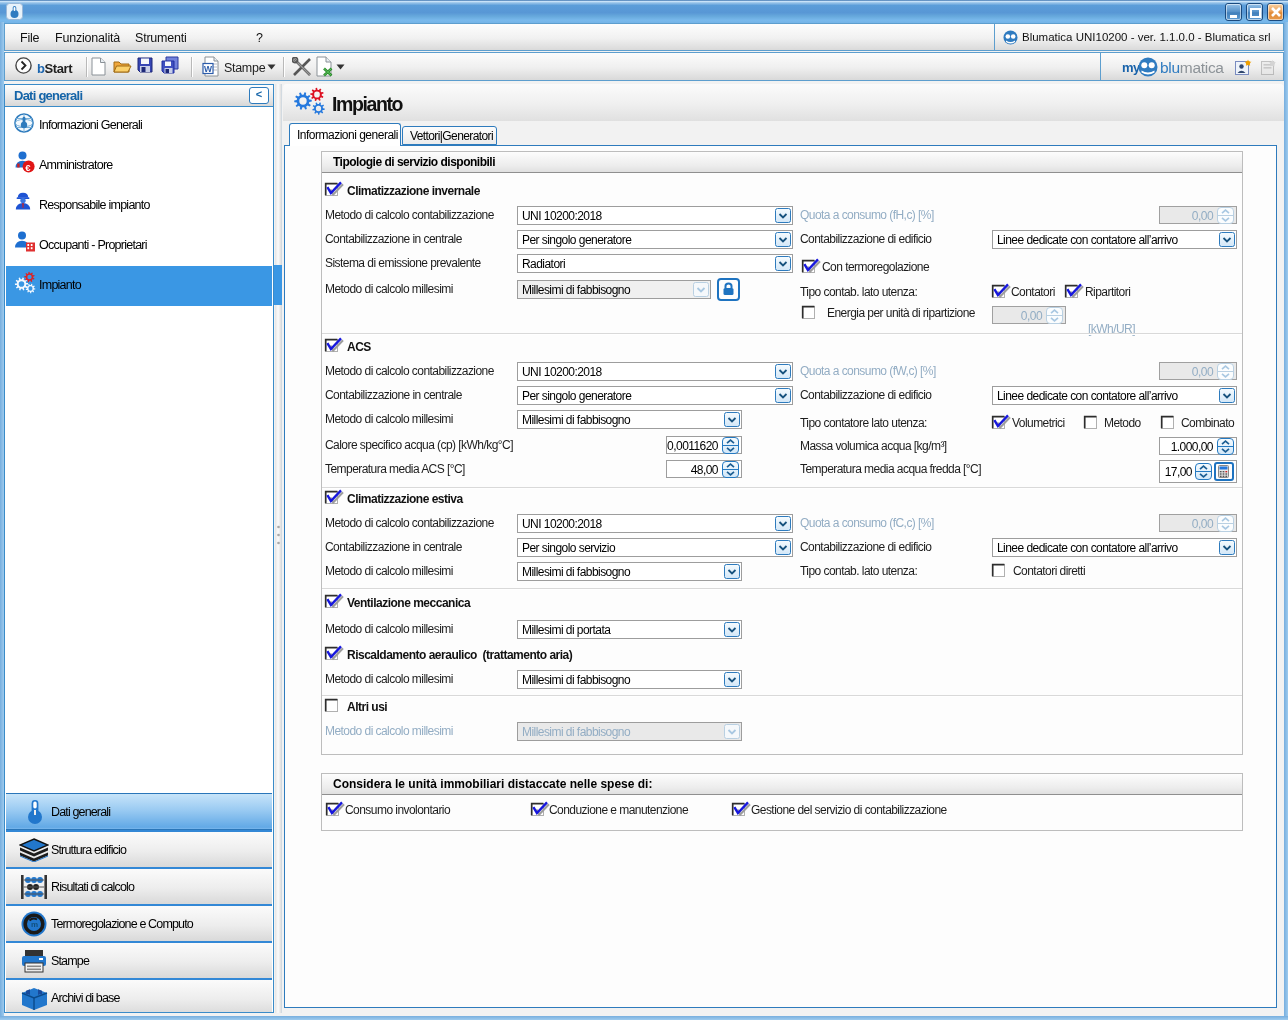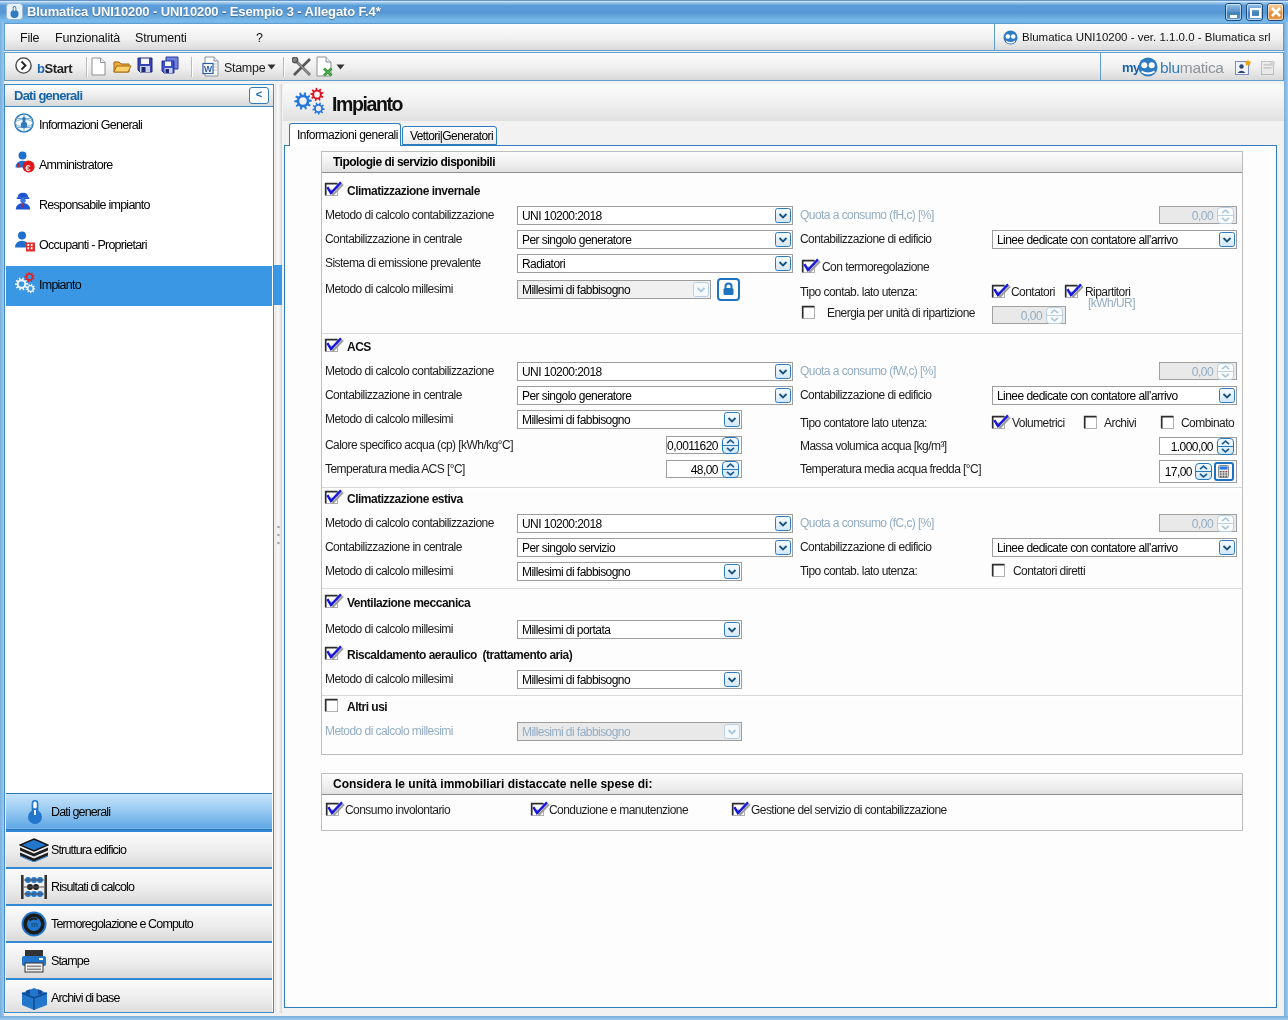--- a/index.html
+++ b/index.html
@@ -102,21 +102,20 @@
         </g>
 </defs>
     </svg>
 <div id="titlebar">
  <svg class="abs" style="left:6px;top:3px" width="17" height="17">
         <rect x="0.5" y="0.5" width="16" height="16" rx="3" fill="#e8f2fa" stroke="#9ab8d8"></rect>
         <circle cx="8.5" cy="11" r="4" fill="#2f7bc0"></circle>
         <rect x="6.7" y="3" width="3.6" height="7" rx="1.8" fill="#2f7bc0"></rect>
         <rect x="7.6" y="4" width="1.8" height="4" rx="0.9" fill="#fff"></rect>
       </svg>
- <div id="titletext">Blumatica UNI10200 - UNI10200 - Esempio 3 - Allegato F.4*</div>
  <div class="wbtn" id="btnmin">
         <div class="in"></div>
         <div class="abs" style="left:4px;top:11px;width:7px;height:3px;background:#fff;"></div>
       </div>
  <div class="wbtn" id="btnmax">
         <div class="in"></div>
         <div class="abs" style="left:3px;top:4px;width:7px;height:6px;border:2px solid #fff;"></div>
       </div>
  <div class="wbtn" id="btncls">
         <div class="in"></div>
@@ -468,21 +467,21 @@
       <svg class="abs" style="left:800px;top:304px;" width="21" height="17">
         <use href="#cbu"></use>
       </svg>
       <span class="lbl" style="left:827px;top:306px;">Energia per unità di ripartizione</span>
       <div class="spin dis" style="left:992px;top:306px;width:74px;">
         <div class="t">0,00</div>
         <svg class="abs" style="right:2px;top:0px" width="17" height="17">
           <use href="#spbd"></use>
         </svg>
       </div>
-      <span class="dlbl" style="left:1088px;top:296px;text-align:center;">[kWh/UR]</span>
+      <span class="dlbl" style="left:1088px;top:322px;text-align:center;">[kWh/UR]</span>
       <div class="sep" style="left:322px;top:333px;width:920px;"></div>
       <svg class="abs" style="left:323px;top:337px;" width="21" height="17">
         <use href="#cbc"></use>
       </svg>
       <span class="blbl" style="left:347px;top:340px;">ACS</span>
       <span class="lbl" style="left:325px;top:364px;">Metodo di calcolo contabilizzazione</span>
       <div class="combo" style="left:517px;top:362px;width:276px;">
         <div class="t">UNI 10200:2018</div>
         <svg class="abs" style="right:1px;top:1px" width="16" height="15">
           <use href="#dbtn"></use>
@@ -517,21 +516,21 @@
         </svg>
       </div>
       <span class="lbl" style="left:800px;top:416px;">Tipo contatore lato utenza:</span>
       <svg class="abs" style="left:990px;top:414px;" width="21" height="17">
         <use href="#cbc"></use>
       </svg>
       <span class="lbl" style="left:1012px;top:416px;">Volumetrici</span>
       <svg class="abs" style="left:1082px;top:414px;" width="21" height="17">
         <use href="#cbu"></use>
       </svg>
-      <span class="lbl" style="left:1104px;top:416px;">Archivi</span>
+      <span class="lbl" style="left:1104px;top:416px;">Metodo</span>
       <svg class="abs" style="left:1159px;top:414px;" width="21" height="17">
         <use href="#cbu"></use>
       </svg>
       <span class="lbl" style="left:1181px;top:416px;">Combinato</span>
       <span class="lbl" style="left:325px;top:438px;">Calore specifico acqua (cp) [kWh/kg°C]</span>
       <div class="spin" style="left:666px;top:436px;width:76px;">
         <div class="t">0,0011620</div>
         <svg class="abs" style="right:2px;top:0px" width="17" height="17">
           <use href="#spb"></use>
         </svg>

